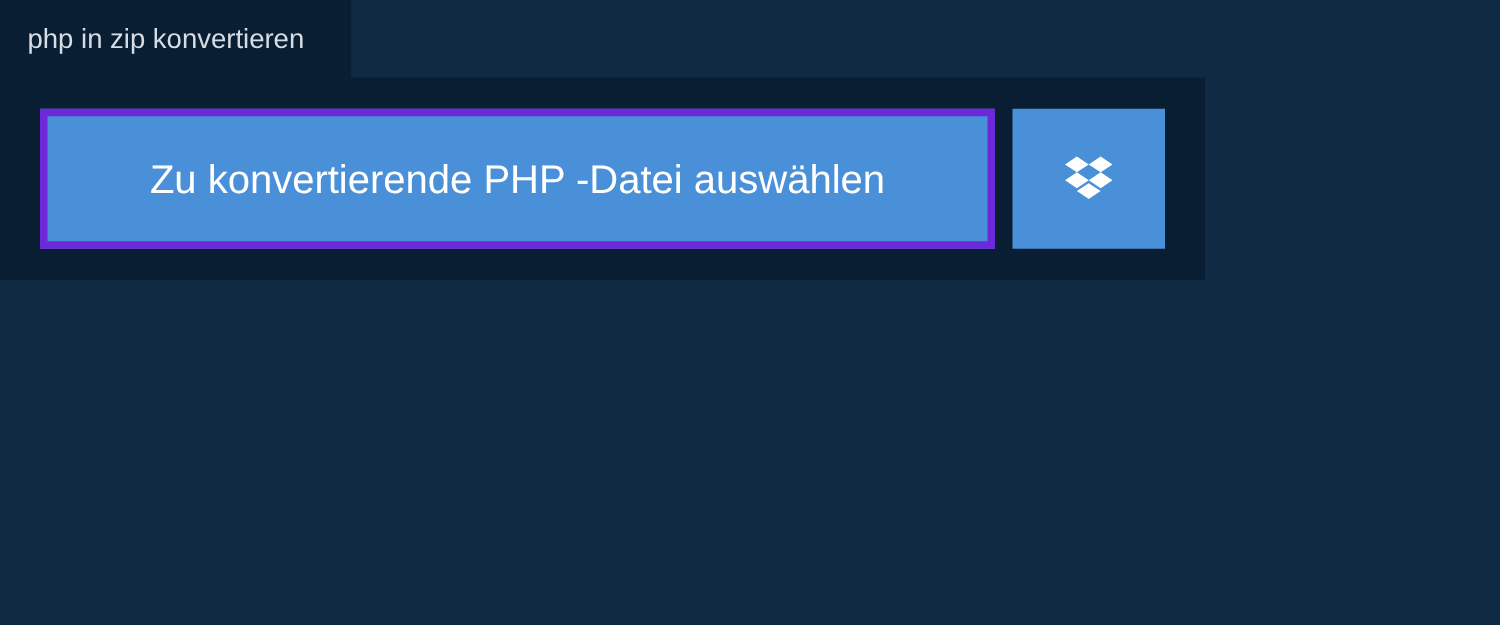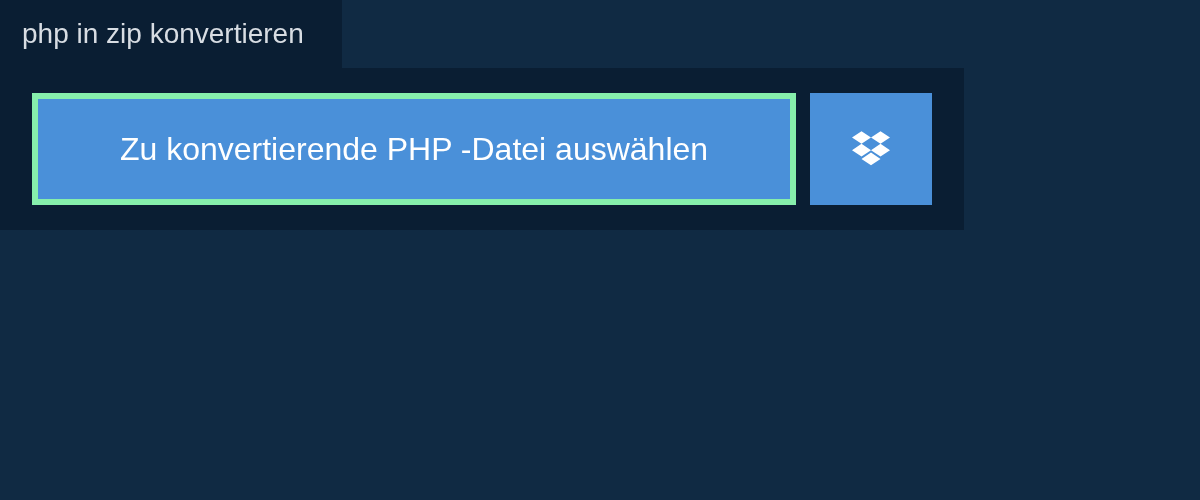--- a/index.html
+++ b/index.html
@@ -12,36 +12,36 @@
       height: 500px;
       background: #102a43;
       font-family: Arial, Helvetica, sans-serif;
       overflow: hidden;
     }
     .tab {
       display: inline-block;
       background: #0a1e33;
       padding: 18px 38px 18px 22px;
       color: #d8dde3;
-      font-size: 28px;
+      font-size: 22px;
       font-weight: 400;
     }
     .panel {
       background: #0a1e33;
       margin: 0;
       padding: 25px 32px 25px 32px;
       width: 964px;
       display: flex;
       gap: 14px;
       align-items: stretch;
     }
     .select-button {
       flex: 1;
       background: #4a90d9;
-      border: 6px solid #86efac;
+      border: 6px solid #6d28d9;
       color: #ffffff;
       font-size: 32px;
       font-weight: 400;
       display: flex;
       align-items: center;
       justify-content: center;
       height: 112px;
       cursor: pointer;
     }
     .dropbox-button {

